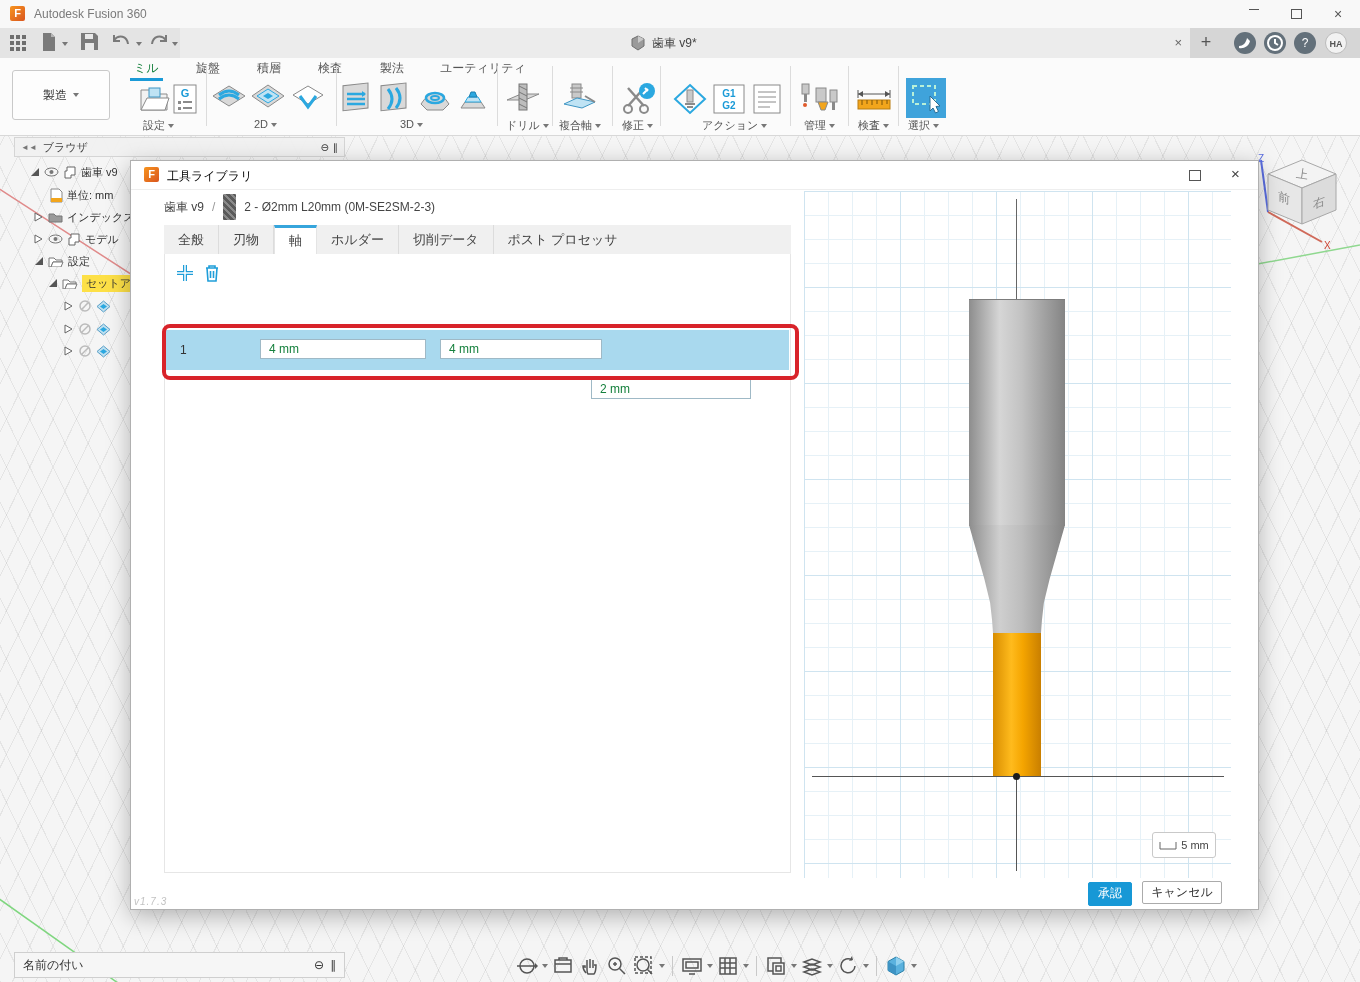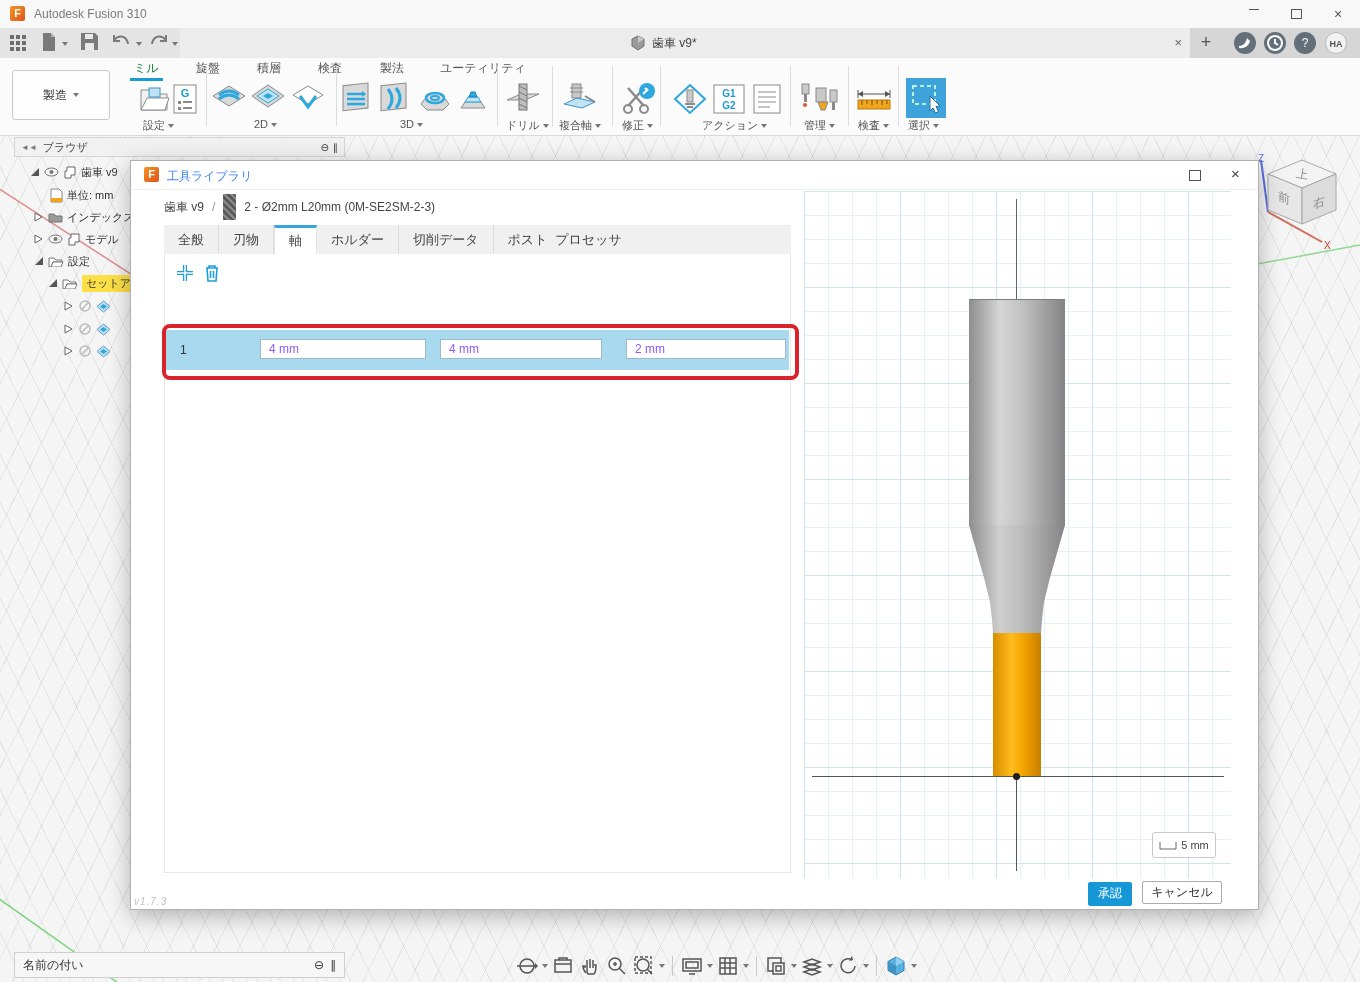--- a/index.html
+++ b/index.html
@@ -43,35 +43,35 @@
   
   .browser{position:absolute;left:14px;top:137px;width:331px;z-index:2;}
   .bheader{height:18px;background:rgba(240,240,240,.95);border:1px solid #d5d5d5;font-size:11px;color:#444;display:flex;align-items:center;padding:0 6px;gap:6px;}
   .bhead-right{margin-left:auto;display:flex;gap:4px;color:#333;font-size:10px;}
   .trow{position:absolute;height:20px;display:flex;align-items:center;gap:4px;font-size:11px;color:#333;white-space:nowrap;}
   .sel-label{background:#fde047;padding:1px 4px;}
   
   .dialog{position:absolute;left:130px;top:160px;width:1127px;height:748px;background:#fff;border:1px solid #b0b0b0;box-shadow:0 6px 22px rgba(0,0,0,.28);z-index:10;}
   .dtitle{position:absolute;left:0;top:0;right:0;height:28px;border-bottom:1px solid #eee;}
   .dtitle .fusion-logo{left:13px;top:6px;}
-  .dtitle .txt{position:absolute;left:36px;top:7px;font-size:12px;color:#3b82f6;}
+  .dtitle .txt{position:absolute;left:36px;top:7px;font-size:12px;color:#000000;}
   .dmax{position:absolute;left:1058px;top:9px;width:10px;height:9px;border:1px solid #555;}
   .dclose{position:absolute;left:1100px;top:4px;font-size:15px;color:#444;}
   .dcrumb{position:absolute;left:33px;top:32px;height:28px;display:flex;align-items:center;gap:8px;font-size:12px;color:#444;}
   .toolthumb{width:13px;height:26px;background:repeating-linear-gradient(45deg,#5a5a5a 0 3px,#8a8a8a 3px 5px);border-radius:1px;}
   .dtabs{position:absolute;left:33px;top:64px;width:627px;height:29px;background:#f0f0f0;display:flex;align-items:stretch;font-size:13px;color:#444;}
-  .dtab{padding:0 14px;display:flex;align-items:center;position:relative;border-right:1px solid #dcdcdc;font-family:Liberation Mono, monospace;}
+  .dtab{padding:0 14px;display:flex;align-items:center;position:relative;border-right:1px solid #dcdcdc;}
   .dtab.active{background:#fff;border-top:3px solid #36a5dc;border-right:1px solid #e4e4e4;border-left:1px solid #e4e4e4;}
   .form{position:absolute;left:33px;top:93px;width:627px;height:619px;border:1px solid #e6e6e6;border-top:none;box-sizing:border-box;}
   .plusicon,.trashicon{position:absolute;top:9px;}
   .thead{position:absolute;left:0;top:40px;width:100%;height:32px;background:#f6f9fb;border-top:1px solid #ececec;border-bottom:1px solid #ececec;font-size:12px;color:#222;}
   .thead span{position:absolute;top:9px;}
   .selrow{position:absolute;left:1px;top:76px;width:623px;height:40px;background:#a9d9ee;}
   .selrow .idx{position:absolute;left:14px;top:13px;font-size:12px;color:#333;}
-  .cellinput{position:absolute;top:9px;height:20px;border:1px solid #9fb9c6;background:#fff;font-size:12px;color:#8b5cf6;padding:0 8px;font-family:inherit;box-sizing:border-box;}
+  .cellinput{position:absolute;top:9px;height:20px;border:1px solid #9fb9c6;background:#fff;font-size:12px;color:#15803d;padding:0 8px;font-family:inherit;box-sizing:border-box;}
   .annot{position:absolute;left:-3px;top:70px;width:629px;height:48px;border:4px solid #d8232a;border-radius:8px;pointer-events:none;z-index:6;}
   .dwatermark{position:absolute;left:3px;top:735px;font-size:10px;color:#c2c2c2;letter-spacing:1px;font-style:italic;}
   
   .preview{position:absolute;left:673px;top:30px;width:427px;height:687px;background:
     repeating-linear-gradient(to right,#cfe4f0 0 1px,transparent 1px 96px),
     repeating-linear-gradient(to bottom,#cfe4f0 0 1px,transparent 1px 96px),
     repeating-linear-gradient(to right,#e6f1f7 0 1px,transparent 1px 24px),
     repeating-linear-gradient(to bottom,#e6f1f7 0 1px,transparent 1px 24px),#fff;overflow:hidden;}
   .axis-top{position:absolute;left:212px;top:8px;width:1px;height:100px;background:#666;}
   .shank{position:absolute;left:165px;top:108px;width:96px;height:226px;background:linear-gradient(90deg,#8d8d8d,#d6d6d6 32%,#c2c2c2 55%,#848484);border-top:1px solid #7c7c7c;}
@@ -99,21 +99,21 @@
   <div id="viewport-bg"></div>
 
   <svg id="axes" width="1360" height="982">
     <line x1="-10" y1="183" x2="205" y2="322" stroke="#e08a8a" stroke-width="1.5"></line>
     <line x1="-5" y1="896" x2="125" y2="988" stroke="#7fd67f" stroke-width="1.5"></line>
     <line x1="1236" y1="268" x2="1360" y2="245" stroke="#8fd88f" stroke-width="1.5"></line>
   </svg>
 
   <div class="titlebar">
     <span class="fusion-logo">F</span>
-    <span class="apptitle">Autodesk Fusion 310</span>
+    <span class="apptitle">Autodesk Fusion 360</span>
     <span class="wbtn" style="left:1234px"><span class="bar"></span></span>
     <span class="wbtn" style="left:1276px"><span class="box"></span></span>
     <span class="wbtn close" style="left:1318px">×</span>
   </div>
 
   <div class="qbar">
     <span class="qicon" style="left:8px">
       <svg width="20" height="20">
           <g fill="#6e6e6e">
             <rect x="2" y="3" width="4" height="4"></rect>
@@ -519,21 +519,21 @@
       <span class="trashicon" style="left:38px">
         <svg width="18" height="20" fill="none" stroke="#1f9ed9" stroke-width="1.6">
             <path d="M3 5 h12 M6 5 v-2 h6 v2 M4 5 l1 13 h8 l1 -13"></path>
             <path d="M7.5 8 v7 M10.5 8 v7"></path>
           </svg>
       </span>
       <div class="selrow">
         <span class="idx">1</span>
         <input class="cellinput" style="left: 94px; width: 166px;" value="4 mm">
         <input class="cellinput" style="left: 274px; width: 162px;" value="4 mm">
-        <input class="cellinput" style="left: 460px; width: 160px;" value="2 mm">
+        <input class="cellinput" style="left: 425px; width: 160px; margin-top: 40px;" value="2 mm">
       </div>
       <div class="annot"></div>
     </div>
 
     <div class="preview">
       <div class="axis-top"></div>
       <div class="shank"></div>
       <div class="taper"></div>
       <div class="flute"></div>
       <div class="groundline"></div>

